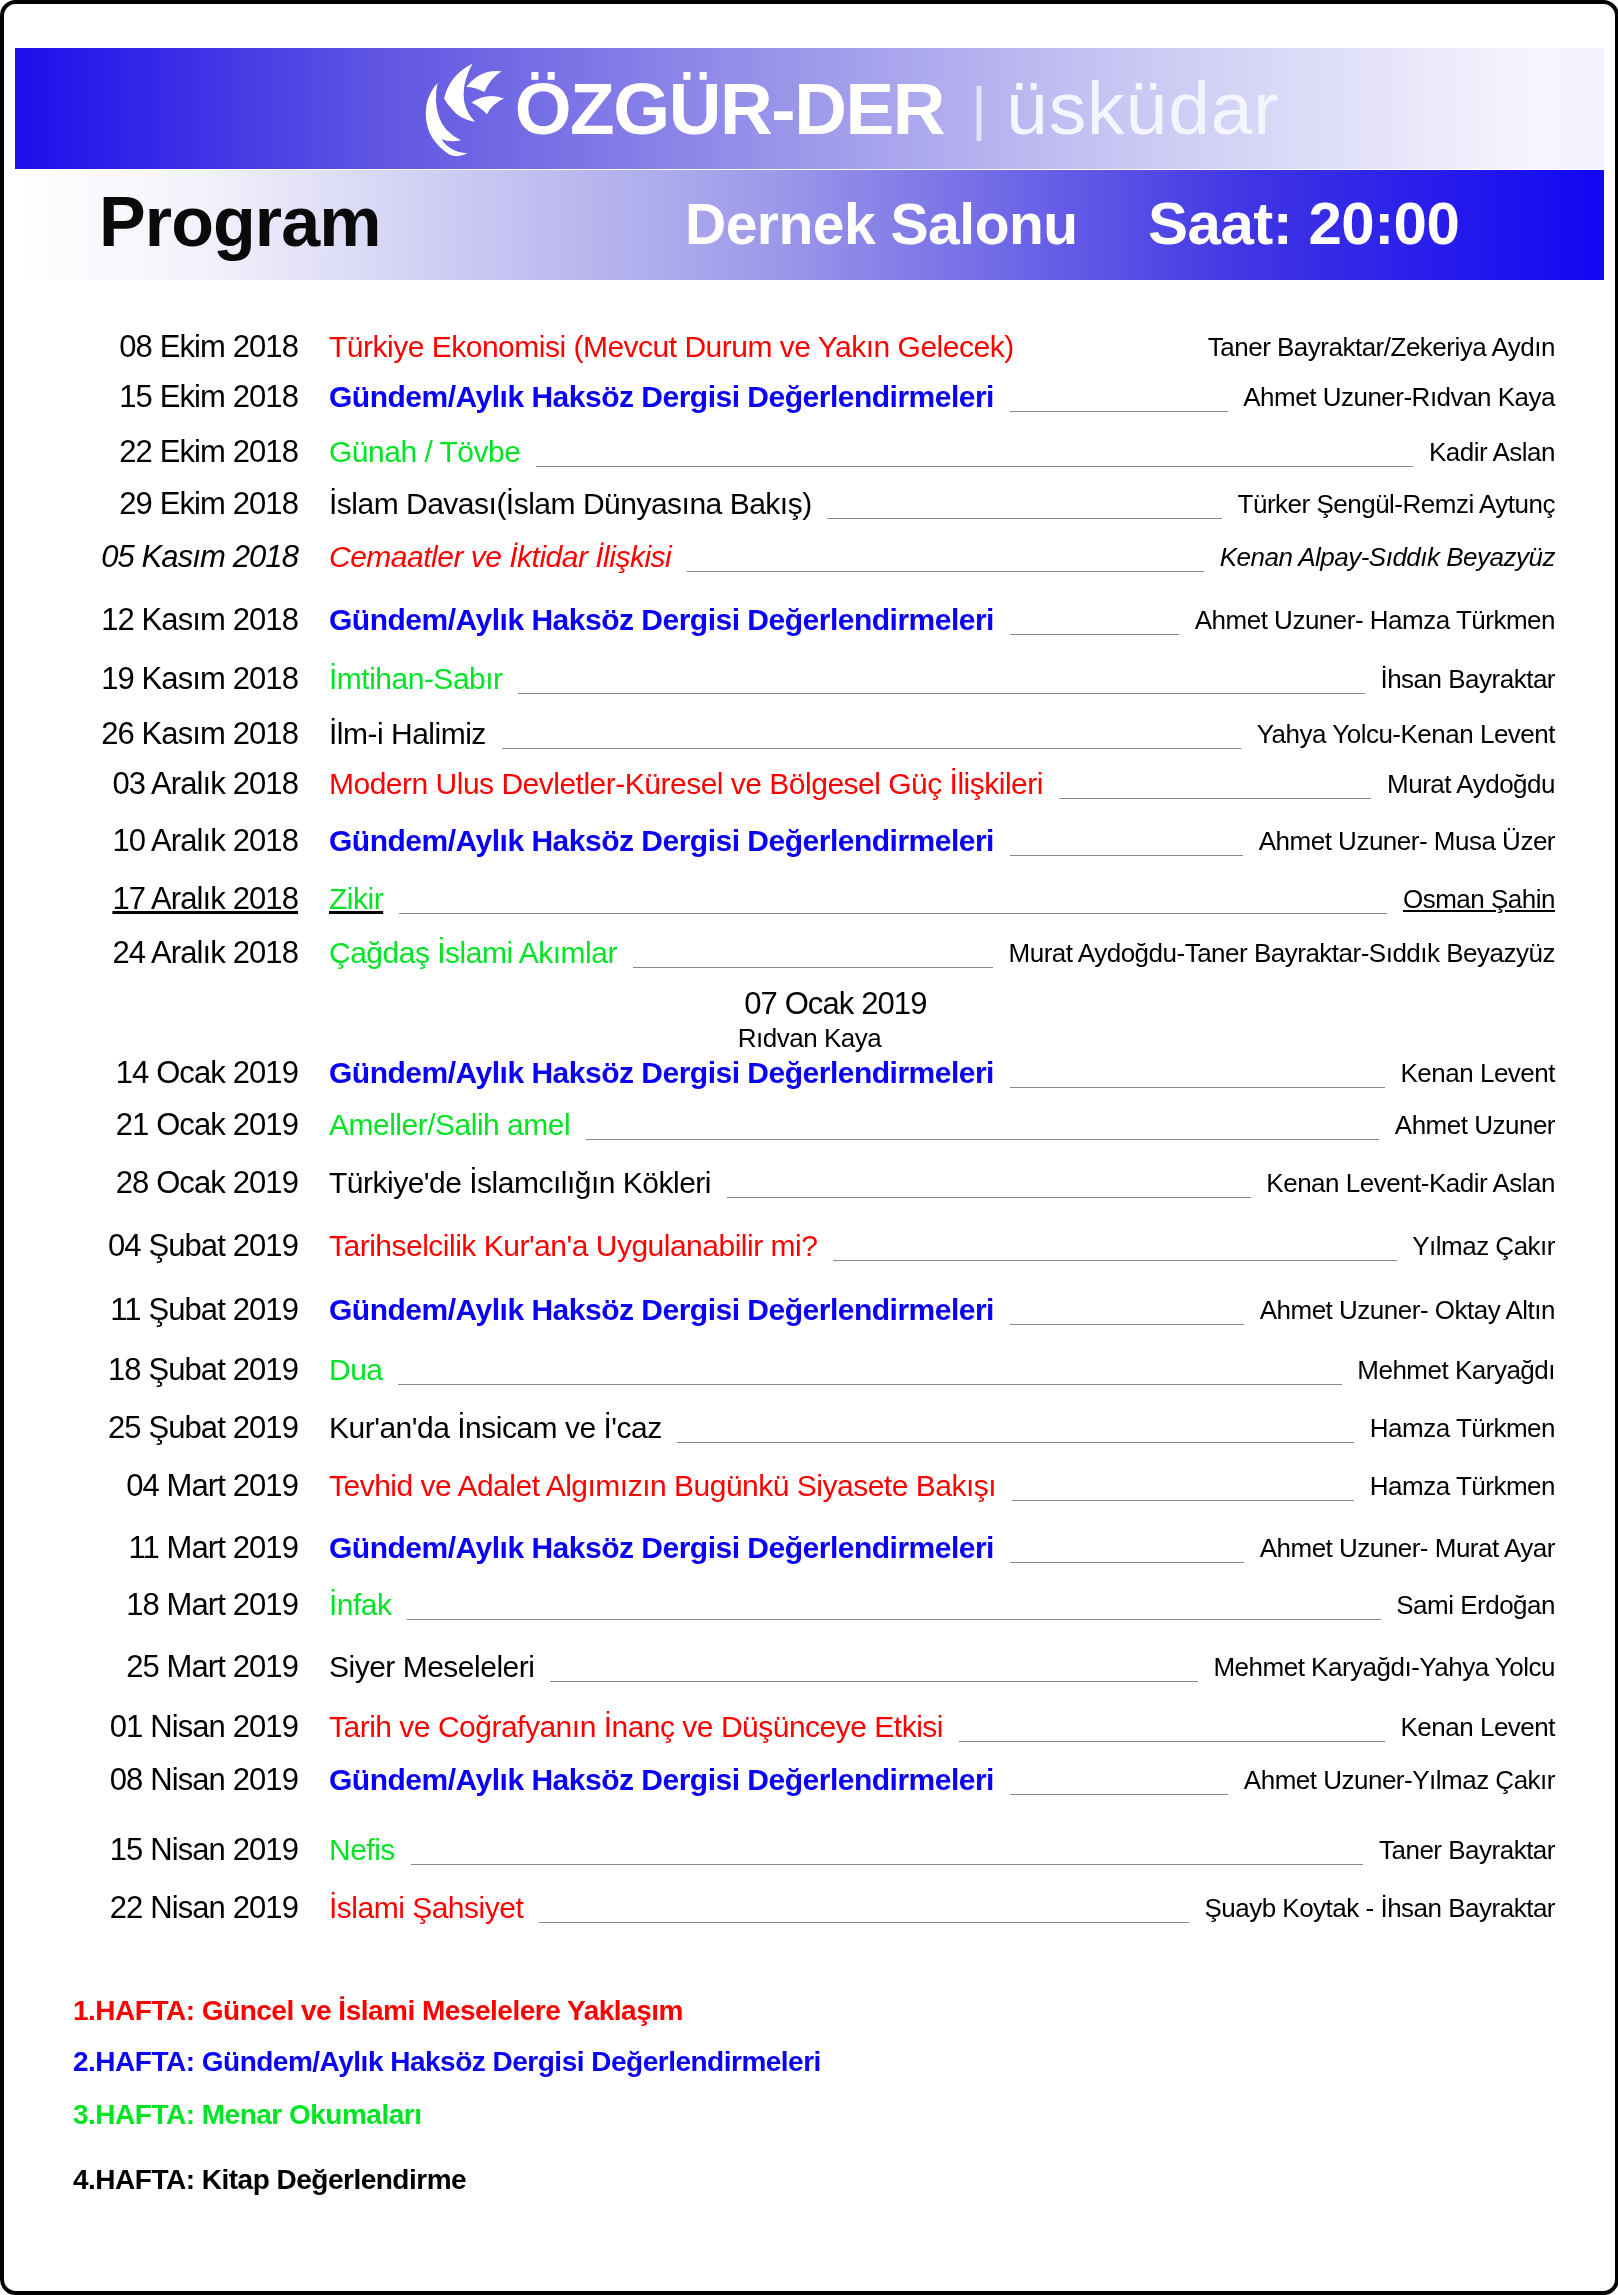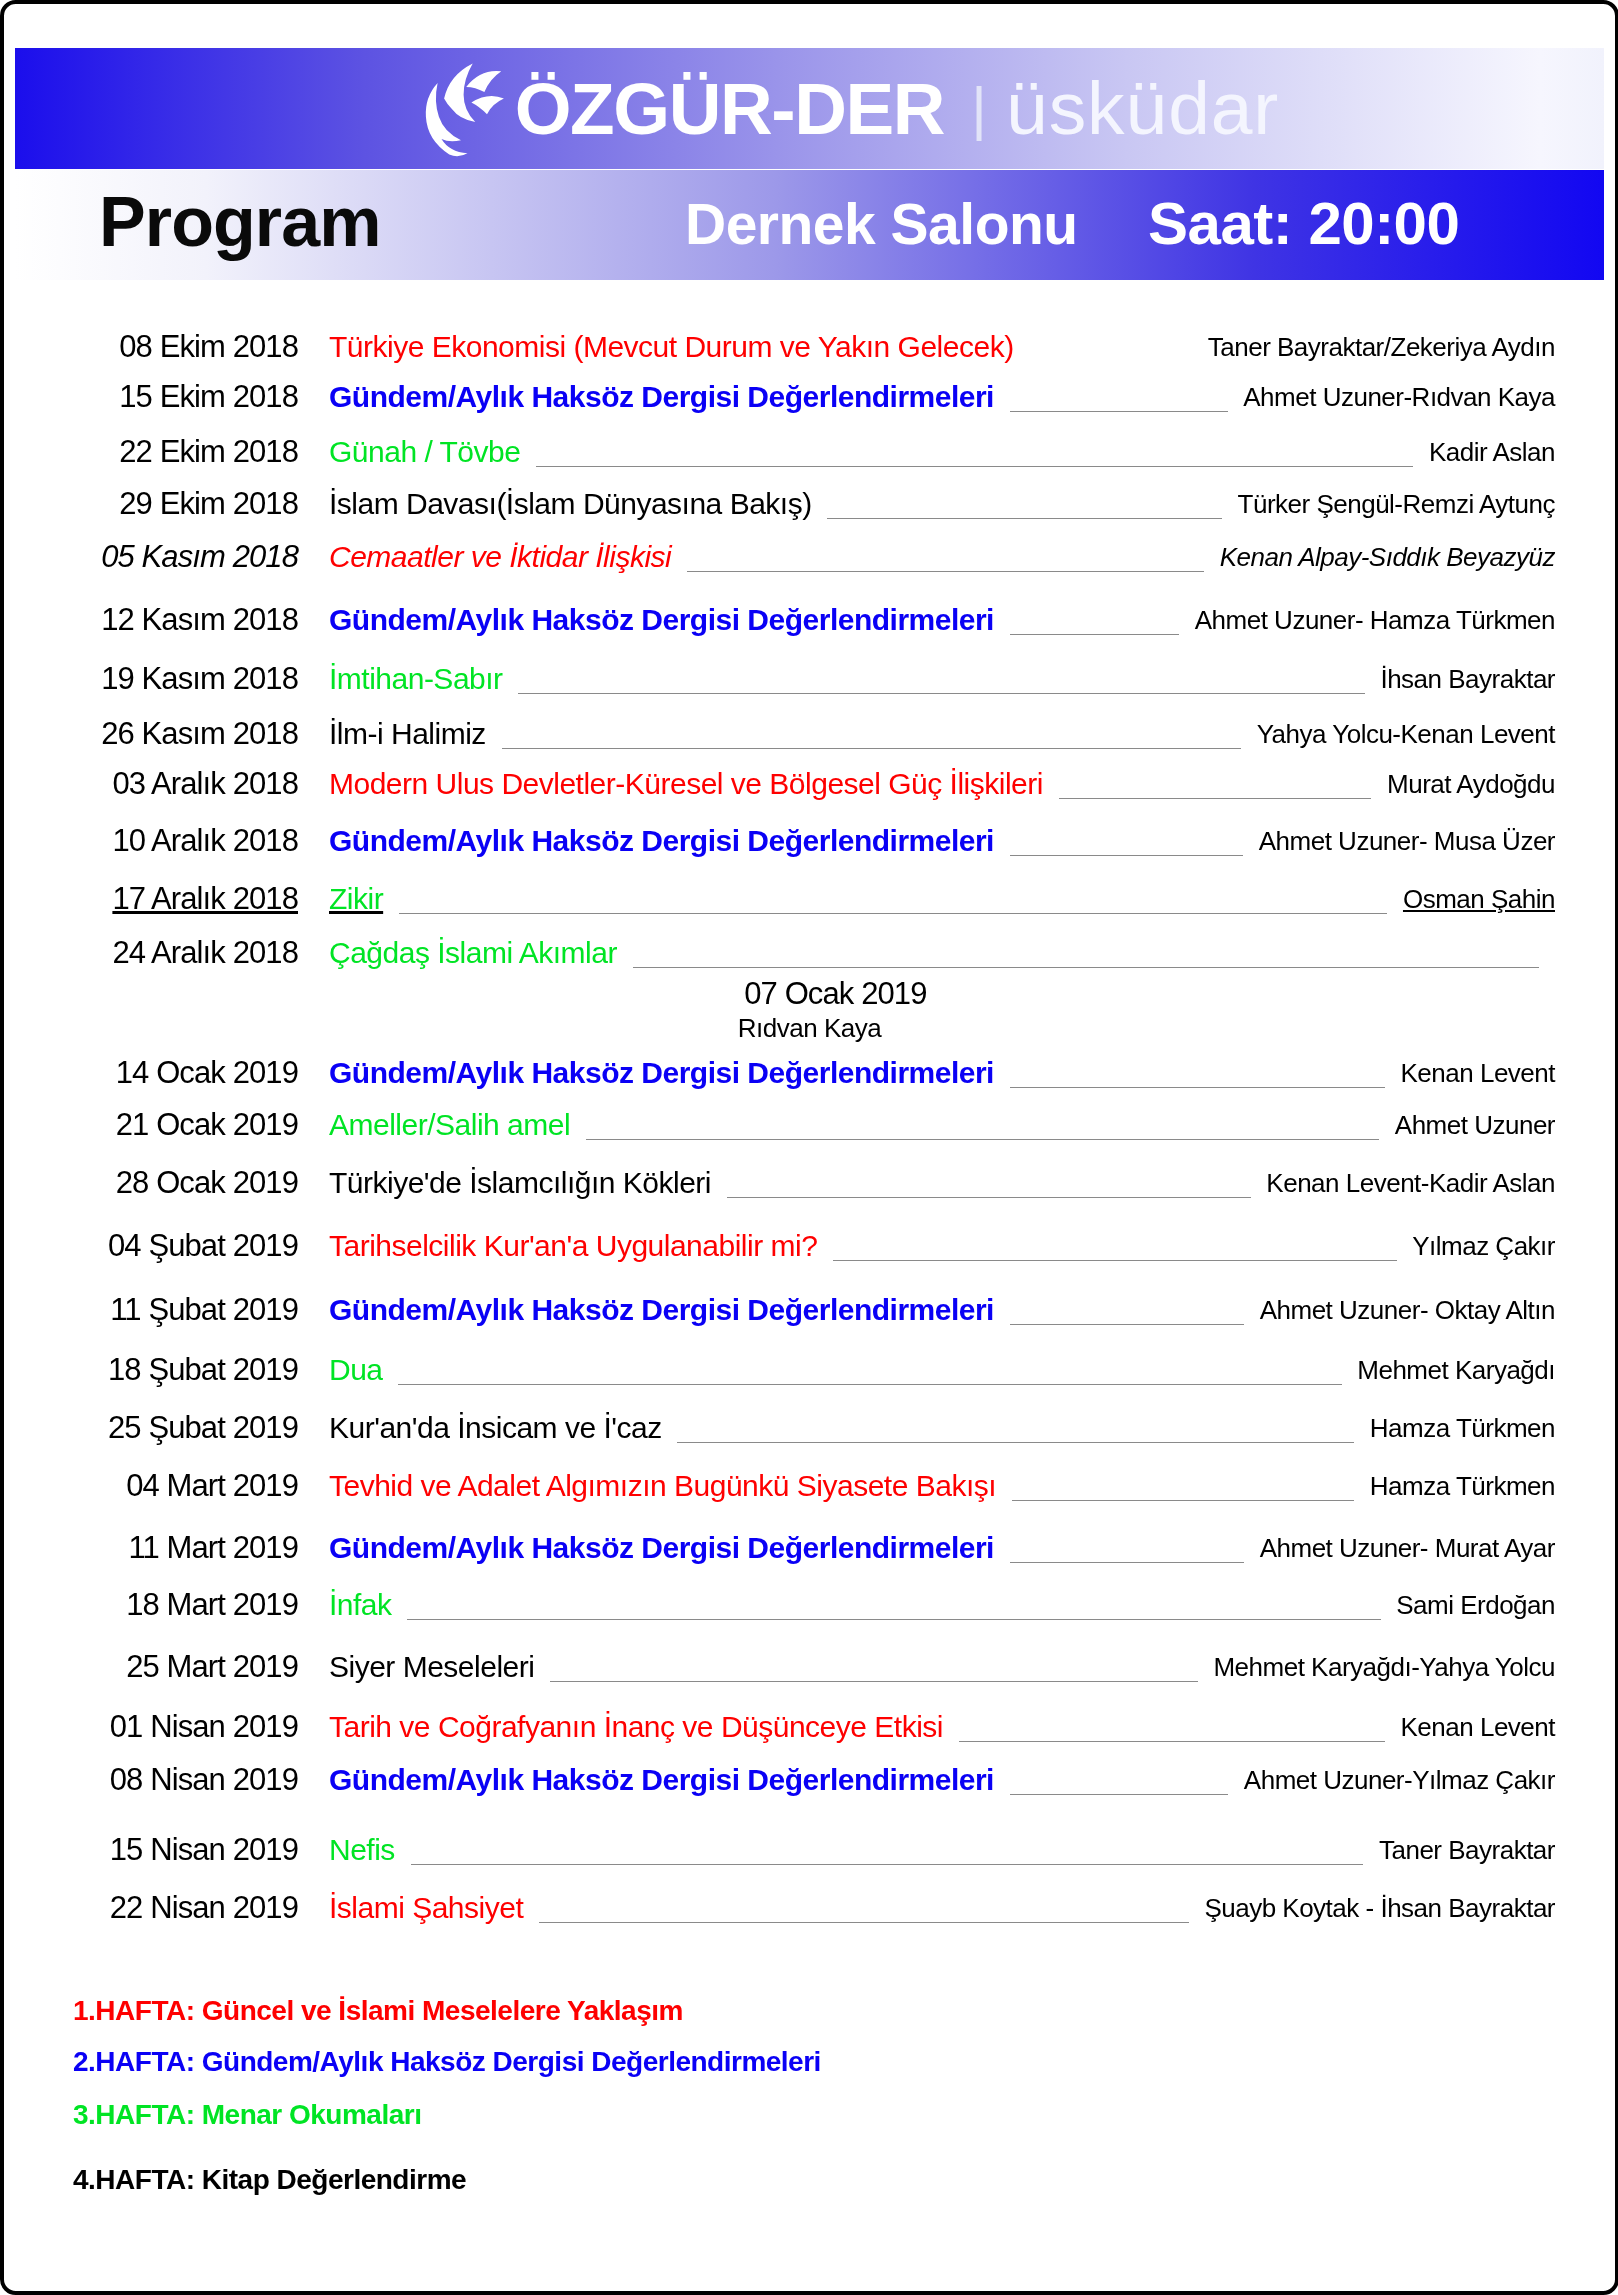--- a/index.html
+++ b/index.html
@@ -30,21 +30,21 @@
   }
   .band-title .venue{
     position:absolute; left:670px; top:50%; transform:translateY(-52%);
     color:#ffffff; font-weight:bold; font-size:57px; letter-spacing:-0.5px;
   }
   .band-title .time{
     position:absolute; left:1133px; top:50%; transform:translateY(-52%);
     color:#ffffff; font-weight:bold; font-size:60px; letter-spacing:-0.5px;
   }
   
-  .row{position:absolute; left:60px; right:60px; height:48px; display:flex; align-items:center;justify-content:center;}
+  .row{position:absolute; left:60px; right:60px; height:48px; display:flex; align-items:center;}
   .row .date{
     width:234px; text-align:right; font-size:31px; color:#000;
     letter-spacing:-0.9px; white-space:nowrap; flex:0 0 auto;
   }
   .row .topic{margin-left:31px; font-size:30px; white-space:nowrap; flex:0 0 auto; letter-spacing:-0.5px;}
   .row .topic.bold{font-weight:bold;}
   .row .leader{flex:1 1 auto; height:0; border-bottom:1.9px solid #8a8a8a; margin:0 15.7px; position:relative; top:14px;}
   .row .leader.hidden{border-bottom-color:transparent;}
   .row .speaker{font-size:26px; color:#000; white-space:nowrap; text-align:right; flex:0 0 auto; letter-spacing:-0.5px;}
   
@@ -150,20 +150,21 @@
     <span class="date">17 Aralık 2018</span>
     <span class="topic" style="color: rgb(0, 228, 36);">Zikir</span>
     <span class="leader"></span>
     <span class="speaker">Osman Şahin</span>
   </div>
 
   <div class="row" style="top: 925px;">
     <span class="date">24 Aralık 2018</span>
     <span class="topic" style="color: rgb(0, 228, 36);">Çağdaş İslami Akımlar</span>
     <span class="leader"></span>
+    <span class="speaker">Murat Aydoğdu-Taner Bayraktar-Sıddık Beyazyüz</span>
   </div>
 
   <div class="row" style="top: 982px; flex-direction: column;">
     <span class="date">07 Ocak 2019</span>
     <span class="leader"></span>
     <span class="speaker">Rıdvan Kaya</span>
   </div>
 
   <div class="row" style="top: 1045px;">
     <span class="date">14 Ocak 2019</span>

